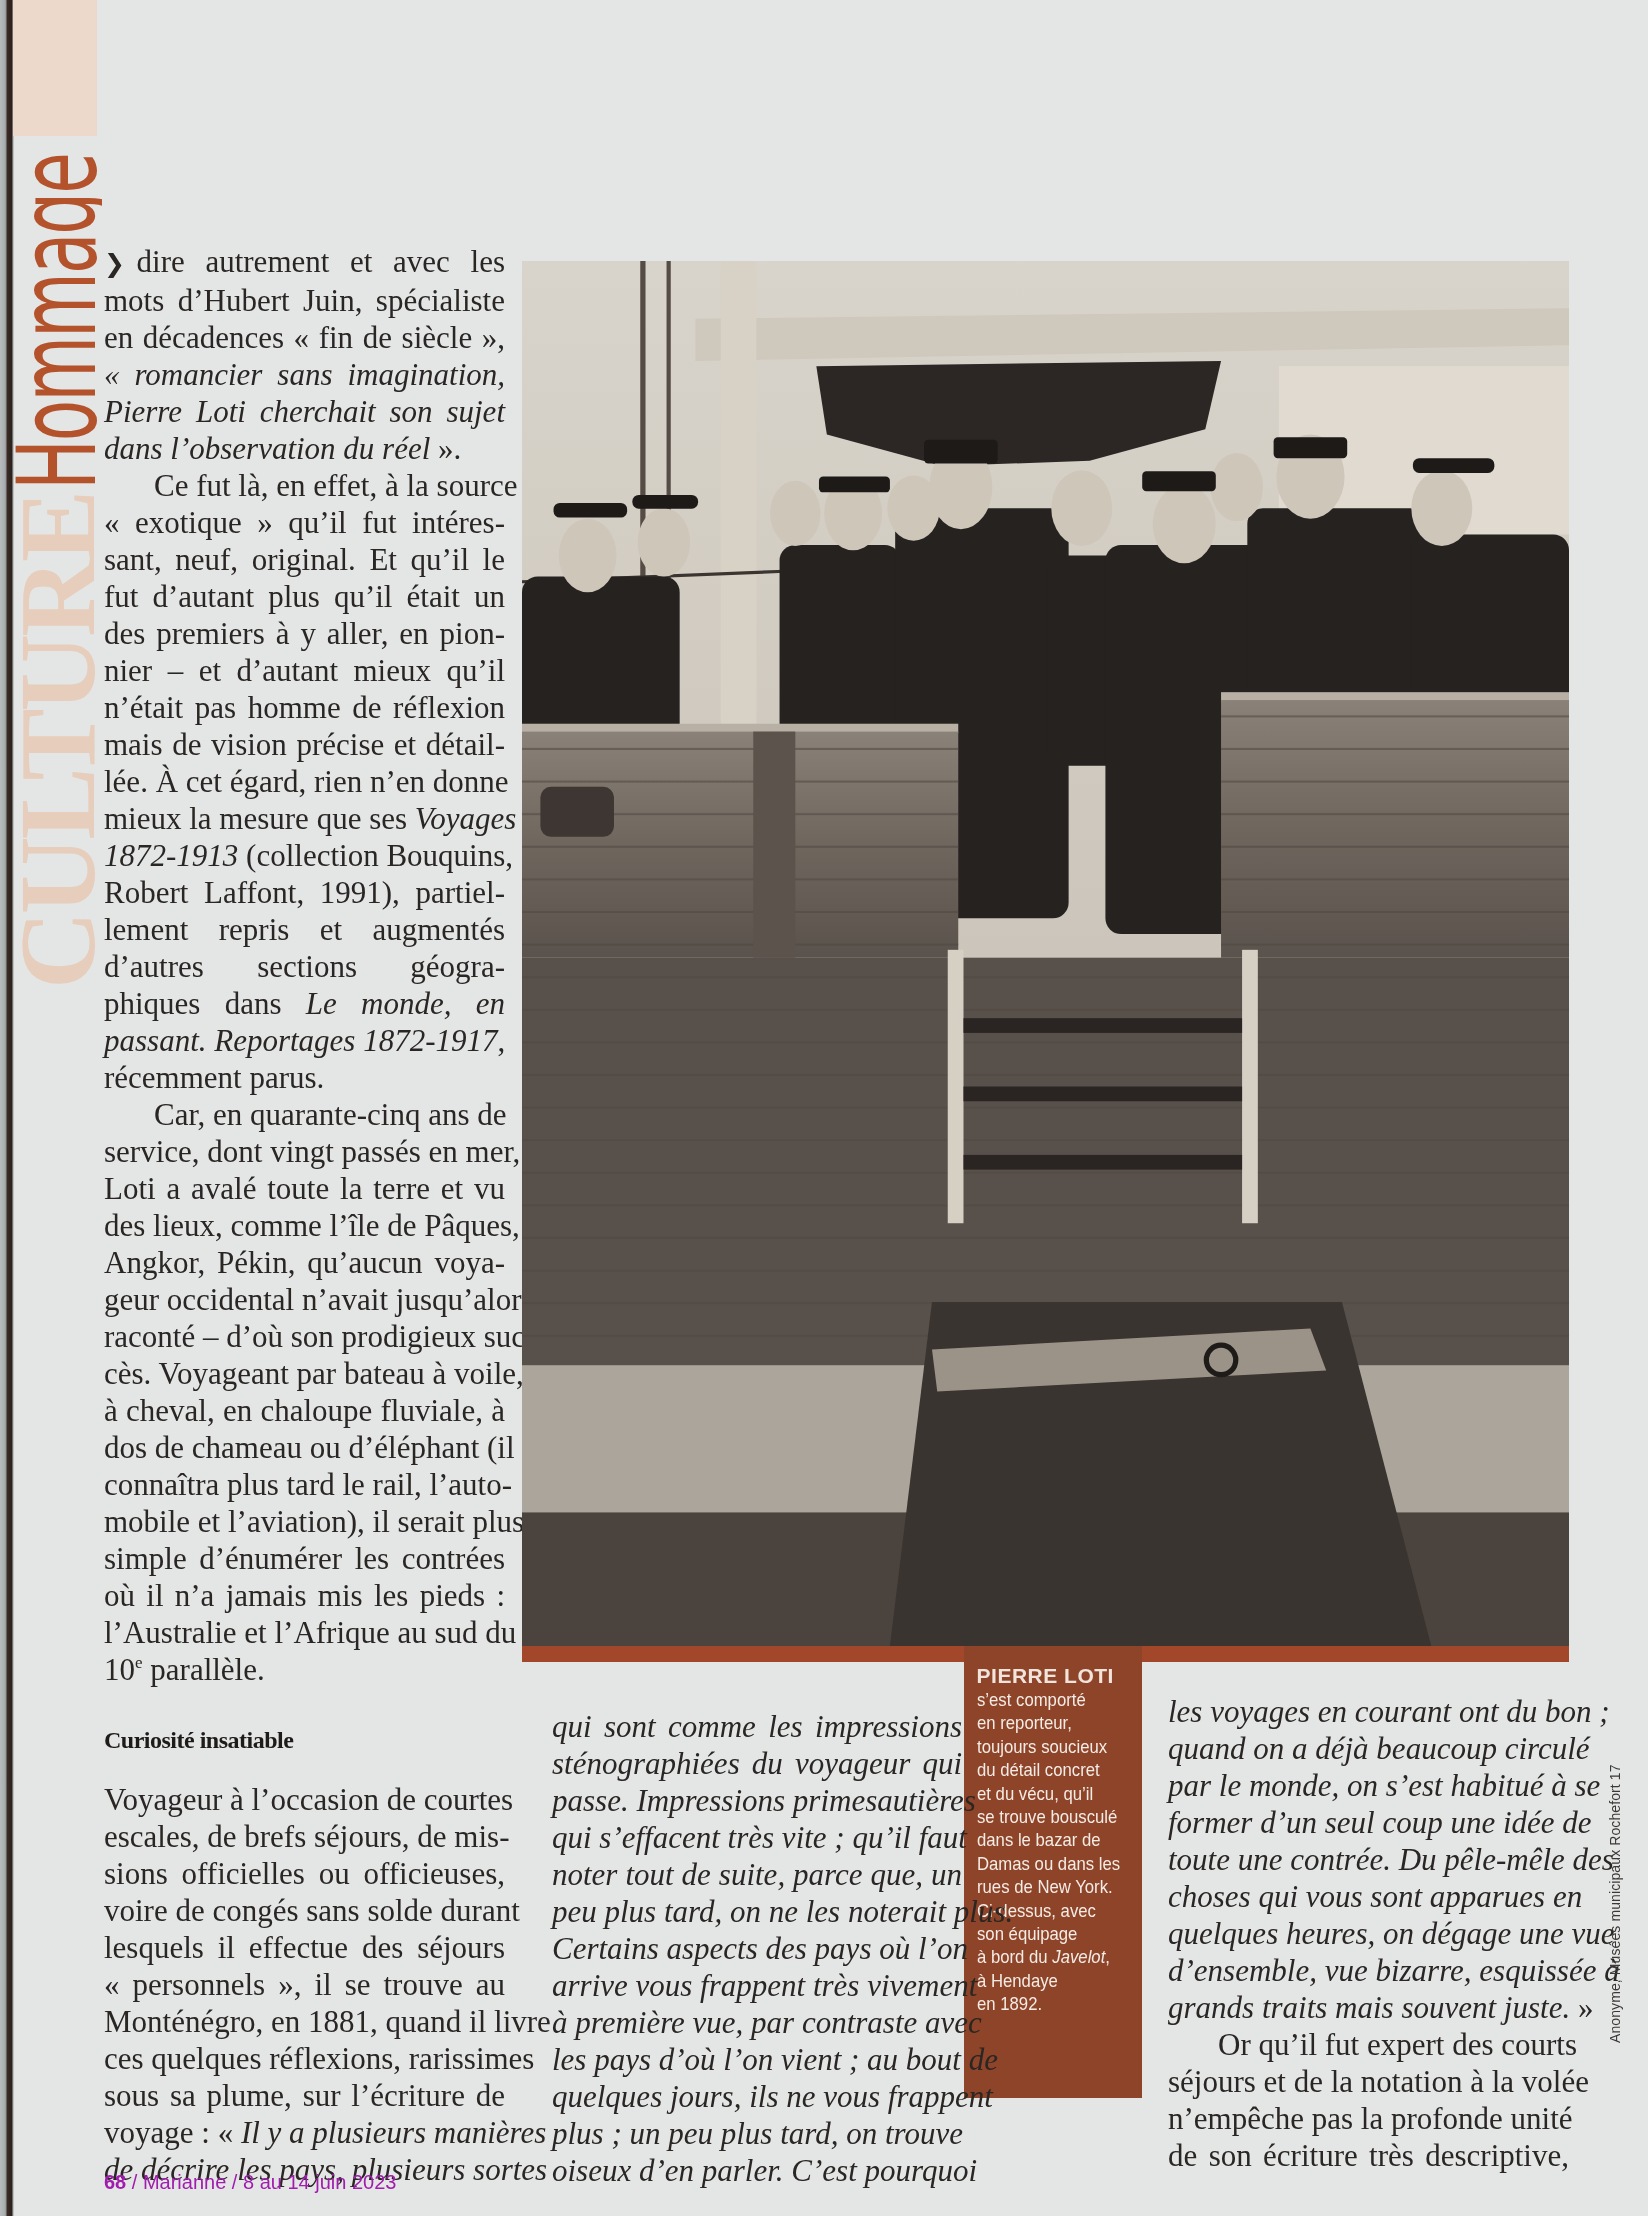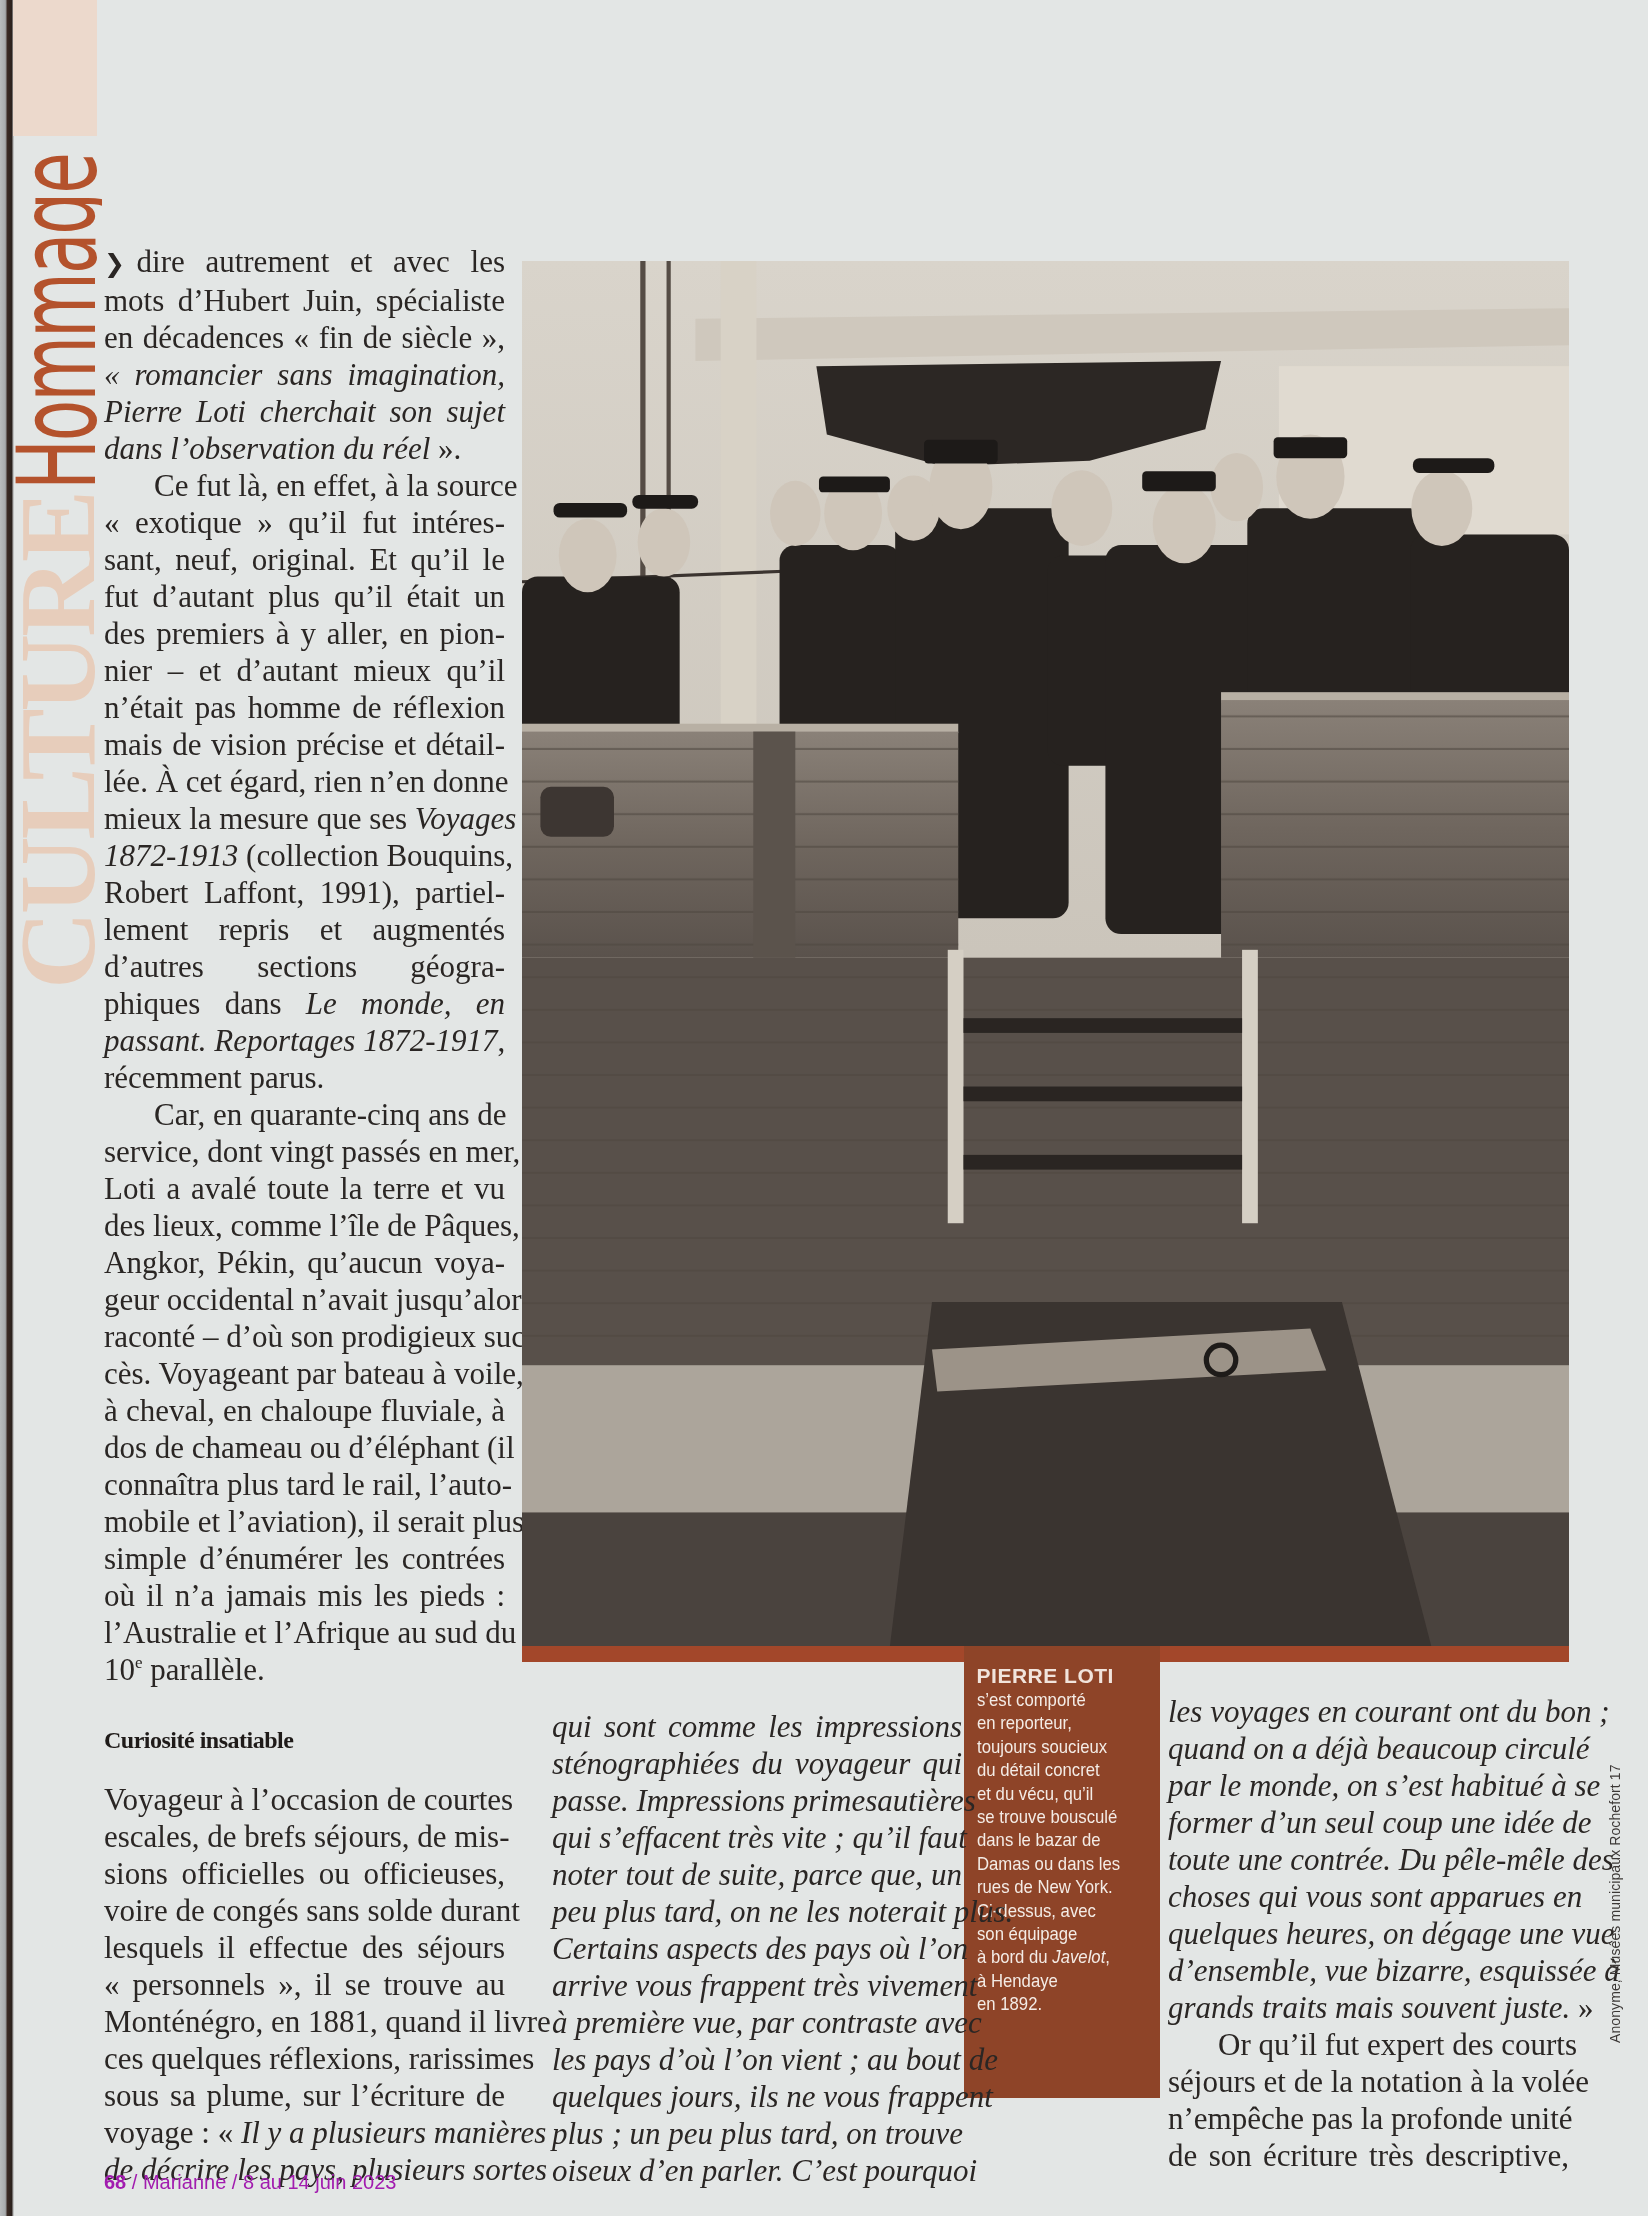--- a/index.html
+++ b/index.html
@@ -58,21 +58,21 @@
 
   .photo {
     position: absolute; left: 522px; top: 261px; width: 1047px; height: 1385px;
     overflow: hidden;
     background: #8f8a84;
   }
   .photo svg { display: block; width: 100%; height: 100%; }
   .rust-band { position: absolute; left: 522px; top: 1646px; width: 1047px; height: 16px; background: #a3472a; }
 
   .caption {
-    position: absolute; left: 964px; top: 1646px; width: 196px; height: 452px;
+    position: absolute; left: 964px; top: 1646px; width: 178px; height: 452px;
     background: #8e4428; color: #f4ece6;
     font-family: "Liberation Sans", "DejaVu Sans", sans-serif;
     box-sizing: border-box; padding: 17px 0 0 12.6px;
   }
   .caption .cap-title { font-weight: bold; font-size: 21px; line-height: 25px; letter-spacing: 0.5px; display: block; color: #f1e4dc; }
   .caption .cap-line { font-size: 19px; line-height: 23.4px; display: block; transform: scaleX(0.88); transform-origin: left; white-space: nowrap; }
 
   .credit {
     position: absolute; left: 1607px; top: 2043px;
     transform-origin: left top; transform: rotate(-90deg);

